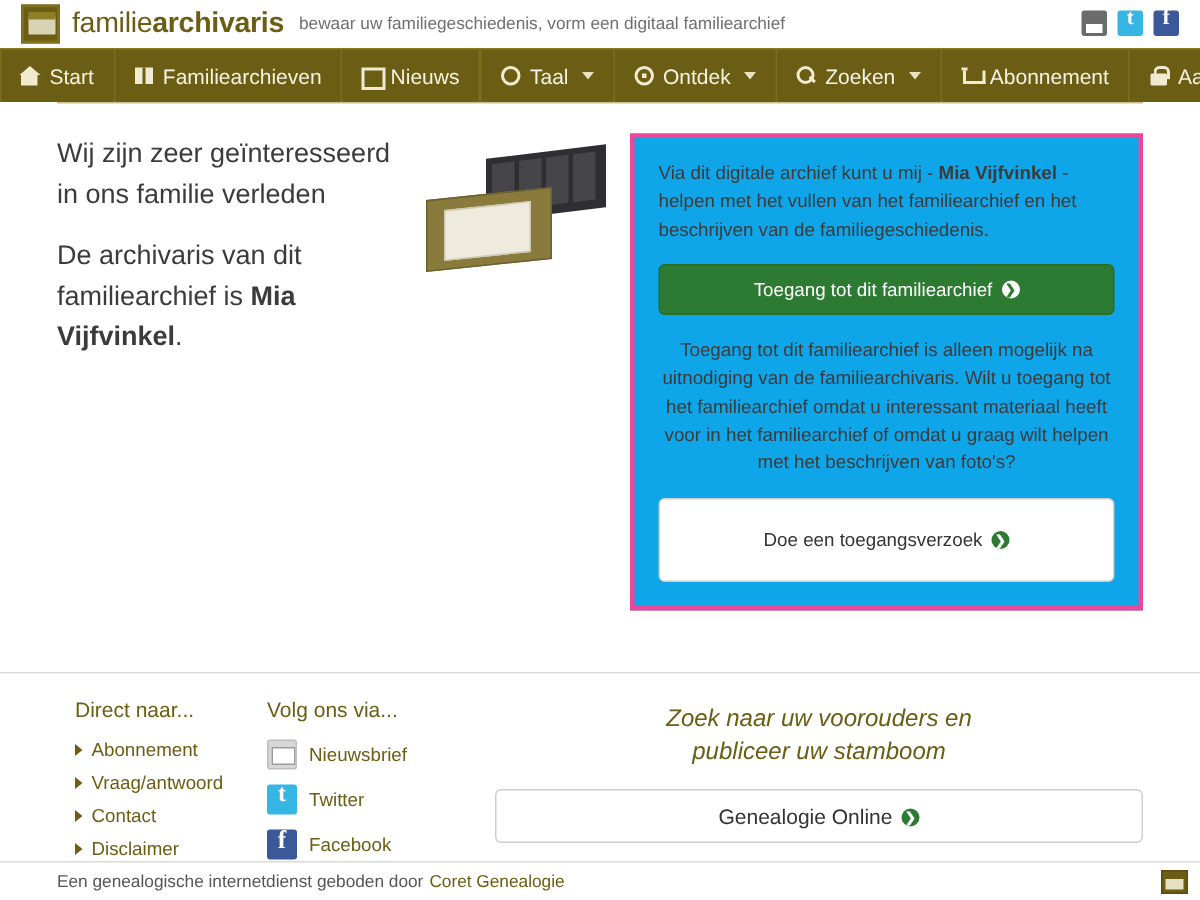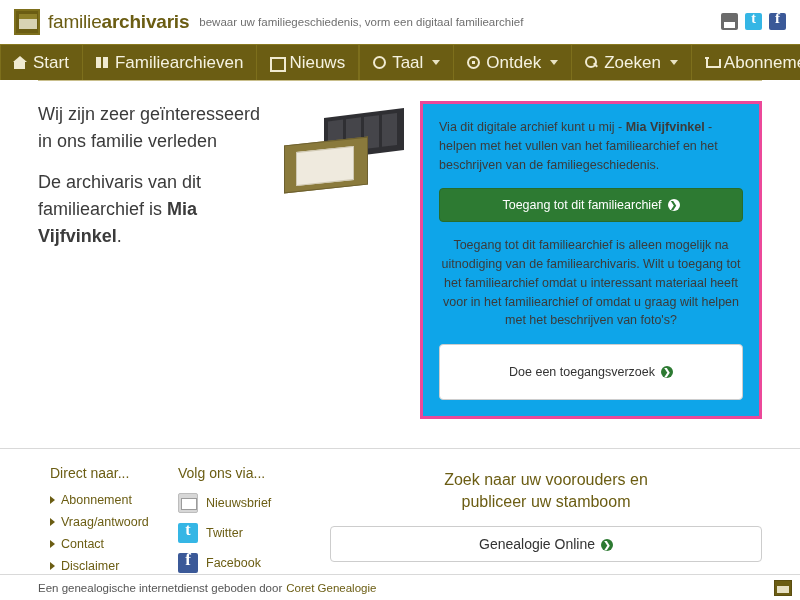--- a/index.html
+++ b/index.html
@@ -13,21 +13,21 @@
     overflow: hidden;
   }
   .page {
     position: relative;
     width: 800px; height: 600px;
     background: #ffffff;
   }
 
   
   .topbar {
-    height: 44px;
+    height: 32px;
     background: #ffffff;
     display: flex;
     align-items: center;
     padding: 0 14px;
     border-bottom: 1px solid #ffffff;
   }
   .logo-mark {
     width: 26px; height: 26px;
     background: #6b5d13;
     border: 2px solid #7d6f1c;
@@ -103,21 +103,21 @@
     display: flex;
     align-items: stretch;
     border-top: 1px solid #897a22;
   }
   .nav-item {
     display: flex;
     align-items: center;
     gap: 6px;
     padding: 0 13px;
     color: #f5f2e0;
-    font-size: 17px;
+    font-size: 14px;
     border-right: 1px solid #7d6f1c;
     white-space: nowrap;
     cursor: pointer;
   }
   .nav-item:first-child { border-left: 1px solid #7d6f1c; }
   .nav-spacer { flex: 1 1 auto; }
   .nav-right { display: flex; align-items: stretch; }
   .caret {
     display: inline-block;
     width: 0; height: 0;
@@ -433,20 +433,21 @@
     font-family: "Liberation Serif", serif;
   }
   .fs-label { color: #6b5d13; font-size: 12.5px; }
 
   .zoek-title {
     text-align: center;
     color: #6b5d13;
     font-size: 16px;
     line-height: 1.35;
     margin: 4px 0 14px 0;
+    font-style: italic;
   }
   .btn-geneal {
     display: block;
     width: 100%;
     background: #ffffff;
     border: 1px solid #cdcdcd;
     border-radius: 4px;
     padding: 9px 10px;
     text-align: center;
     font-size: 14px;

